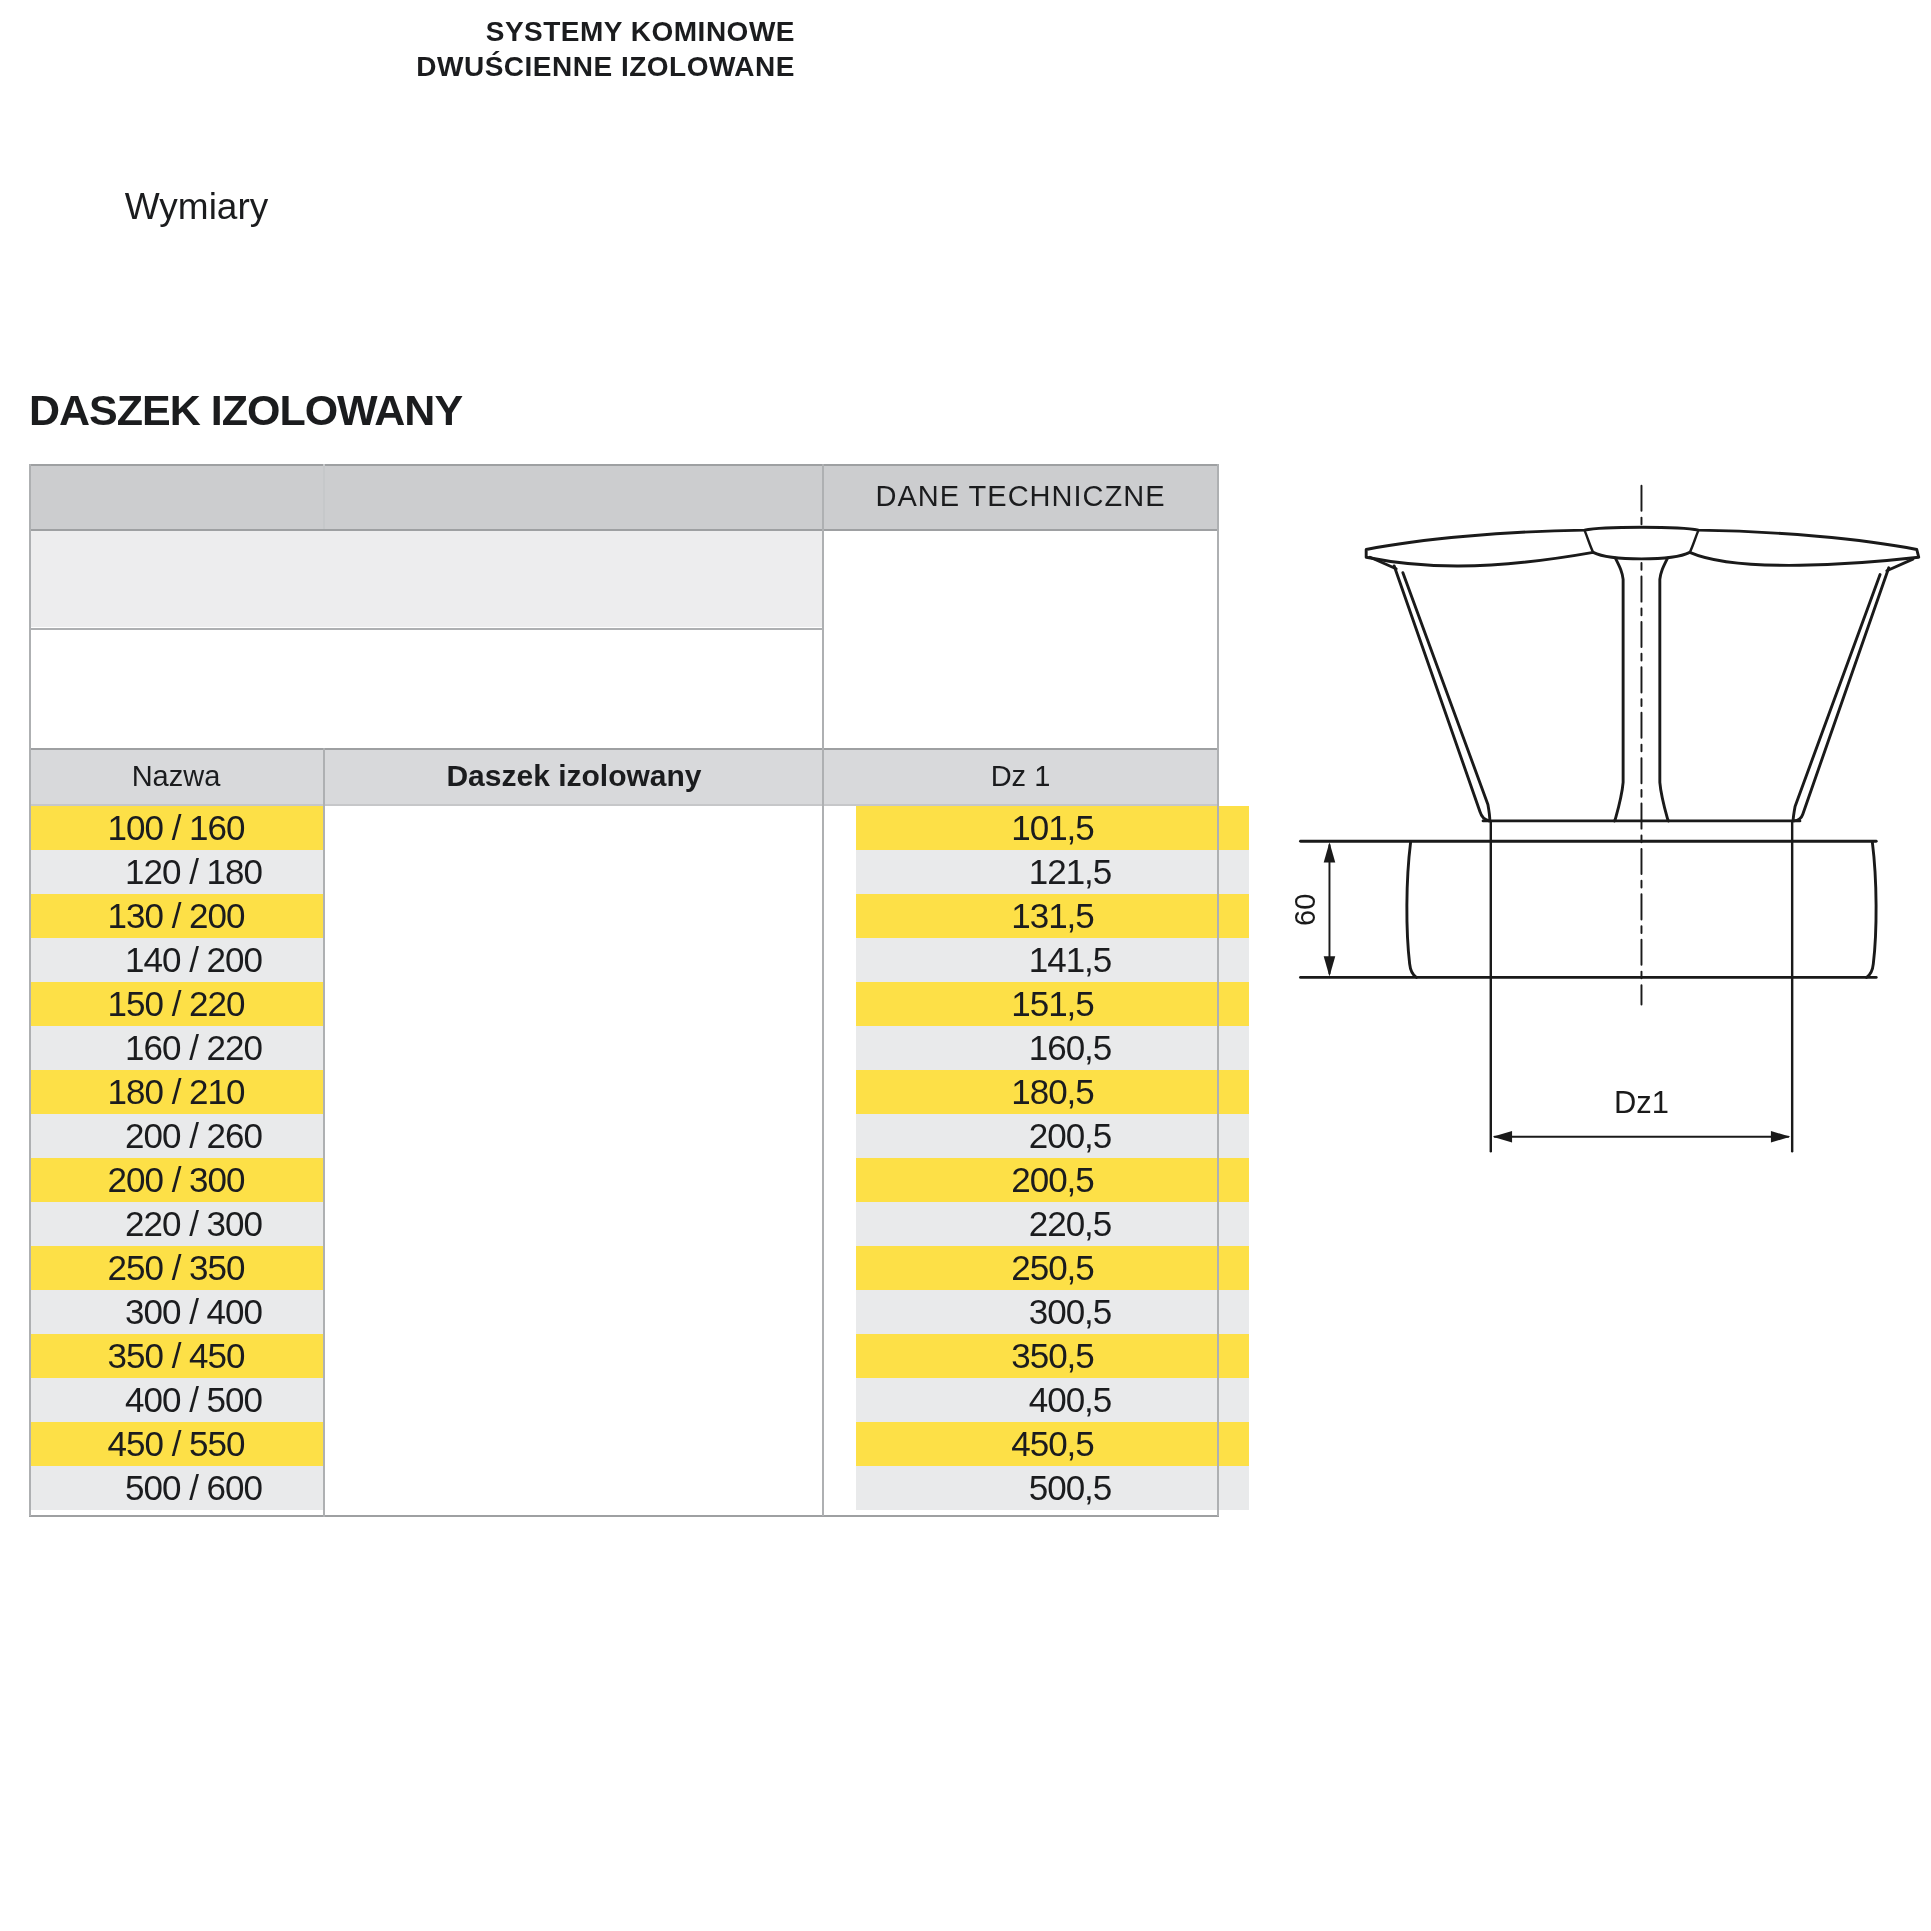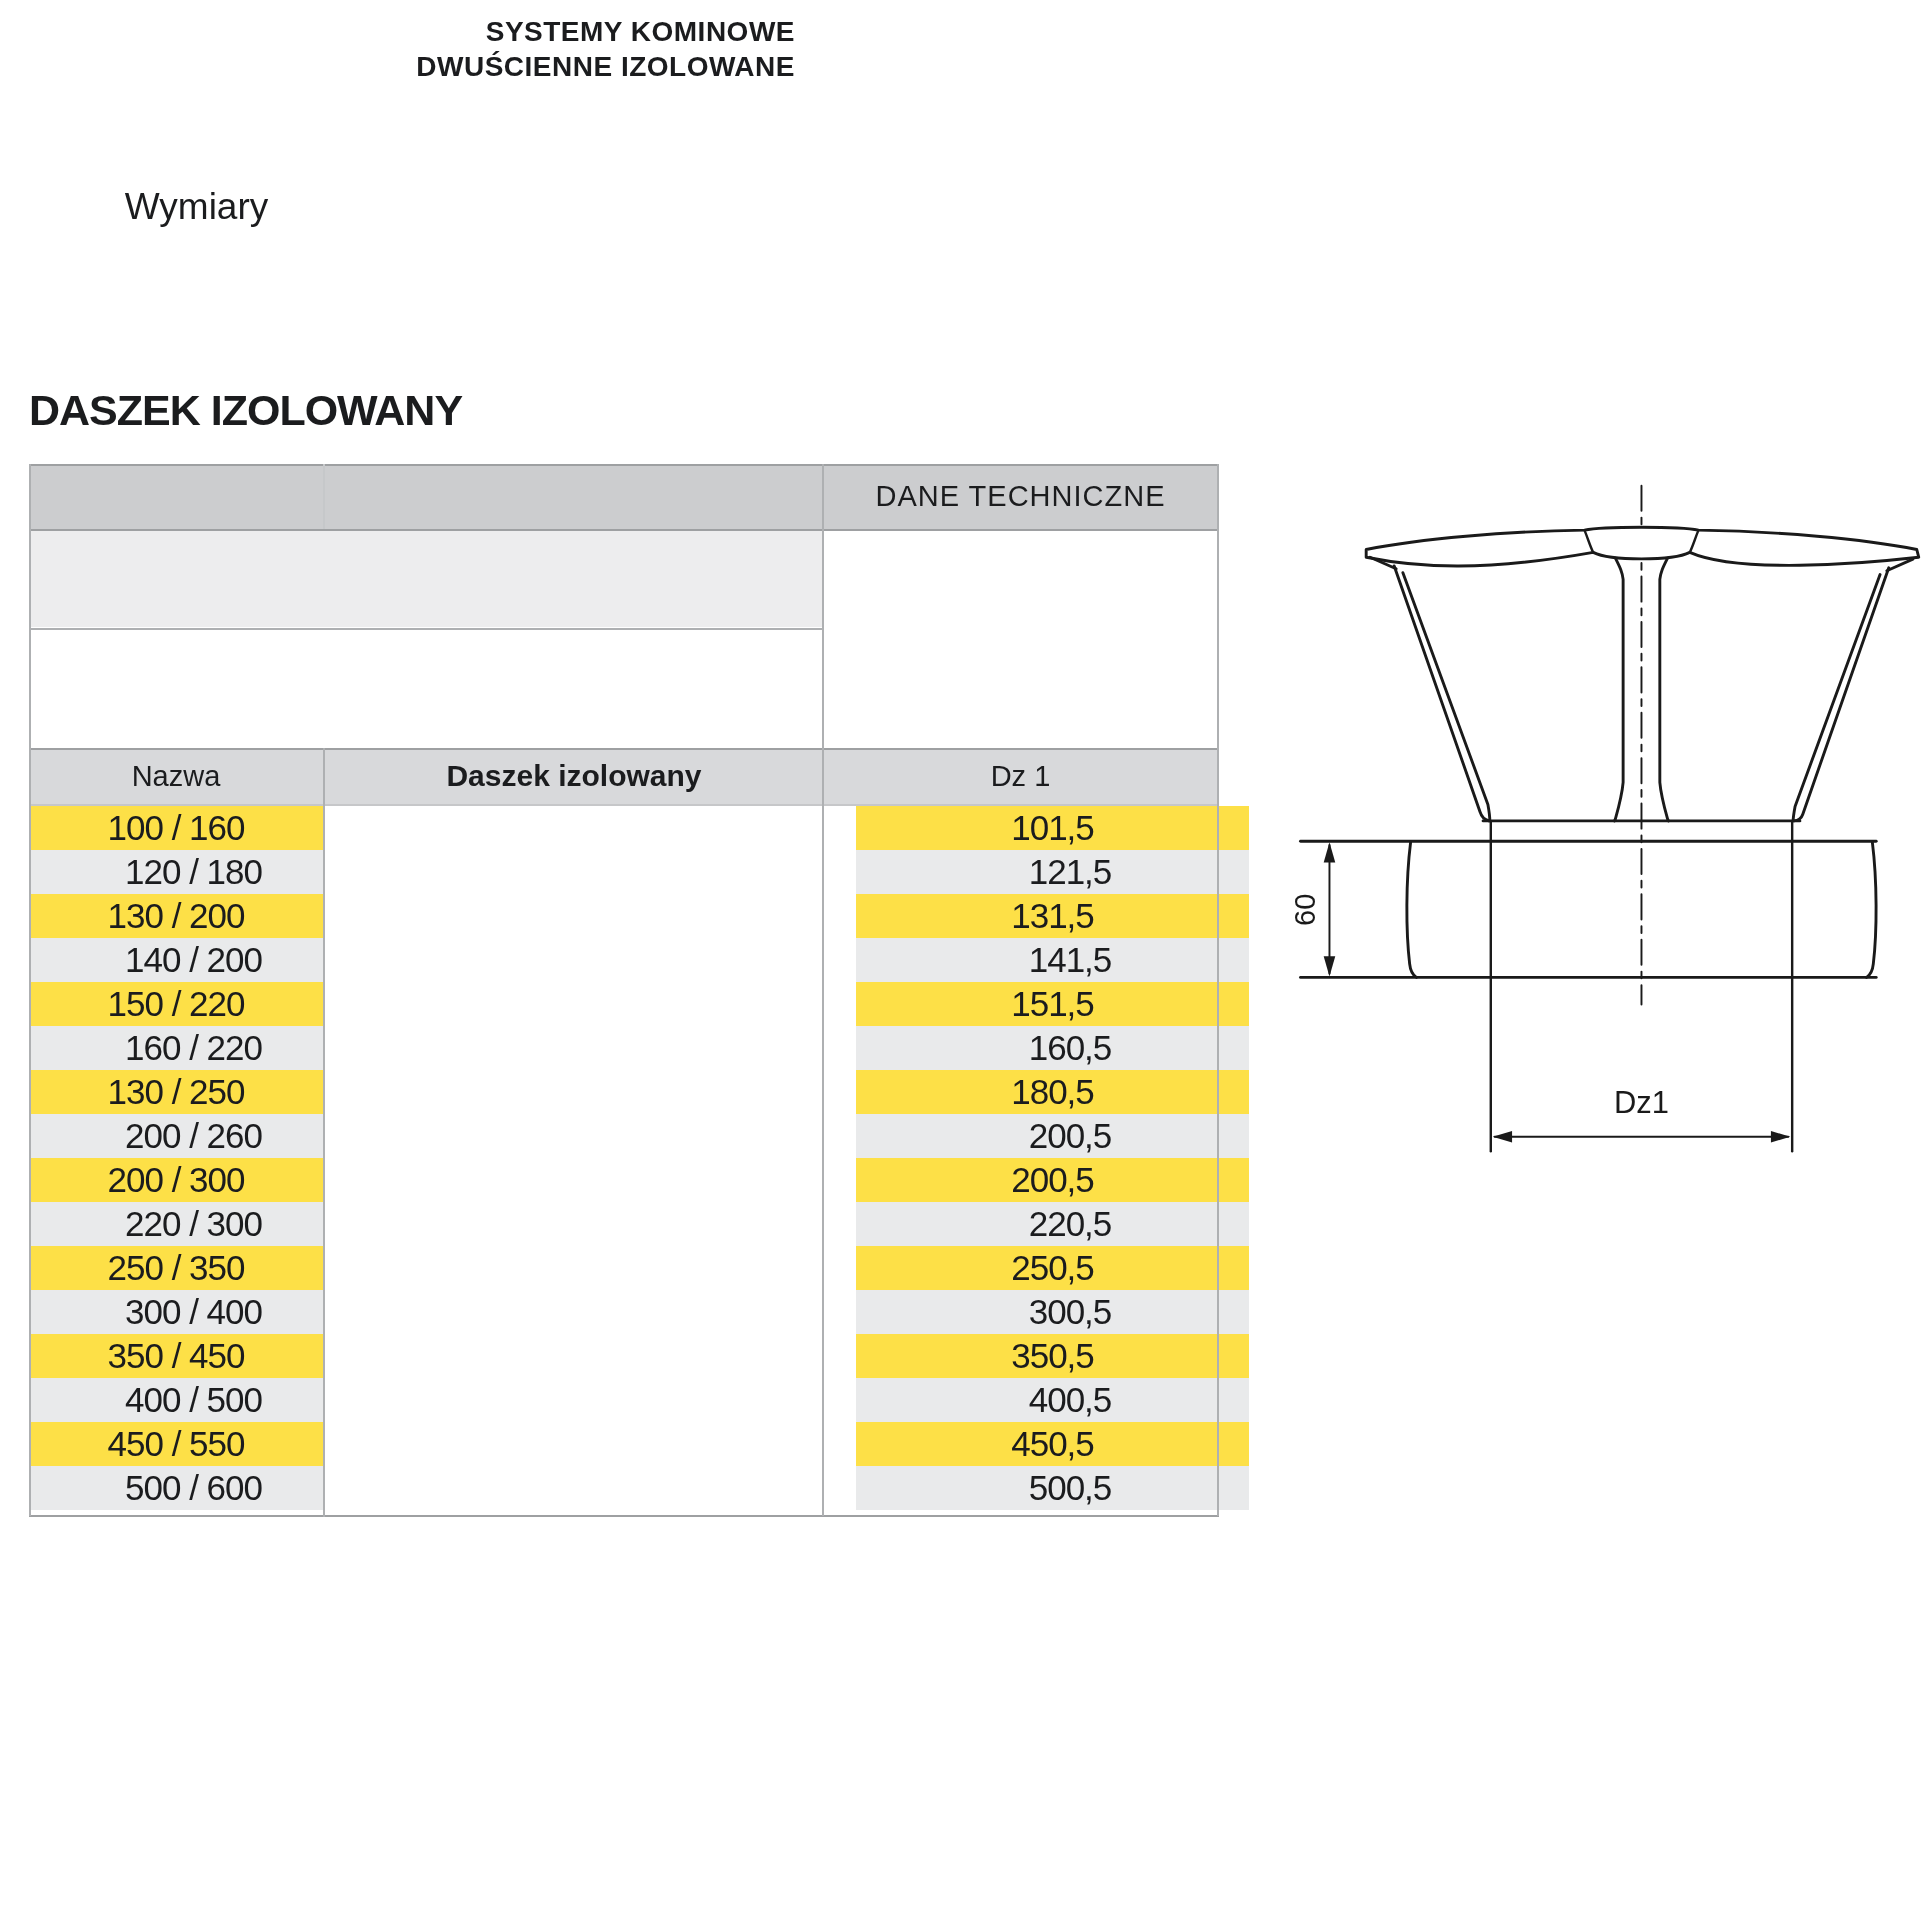--- a/index.html
+++ b/index.html
@@ -73,21 +73,21 @@
   <div class="txt col-h prod">Daszek izolowany</div>
   <div class="txt col-h dz">Dz 1</div>
 
   <div class="rows names">
       <div class="drow">100 / 160</div>
       <div class="drow alt">120 / 180</div>
       <div class="drow">130 / 200</div>
       <div class="drow alt">140 / 200</div>
       <div class="drow">150 / 220</div>
       <div class="drow alt">160 / 220</div>
-      <div class="drow">130 / 250</div>
+      <div class="drow">180 / 210</div>
       <div class="drow alt">200 / 260</div>
       <div class="drow">200 / 300</div>
       <div class="drow alt">220 / 300</div>
       <div class="drow">250 / 350</div>
       <div class="drow alt">300 / 400</div>
       <div class="drow">350 / 450</div>
       <div class="drow alt">400 / 500</div>
       <div class="drow">450 / 550</div>
       <div class="drow alt">500 / 600</div>
     </div>

